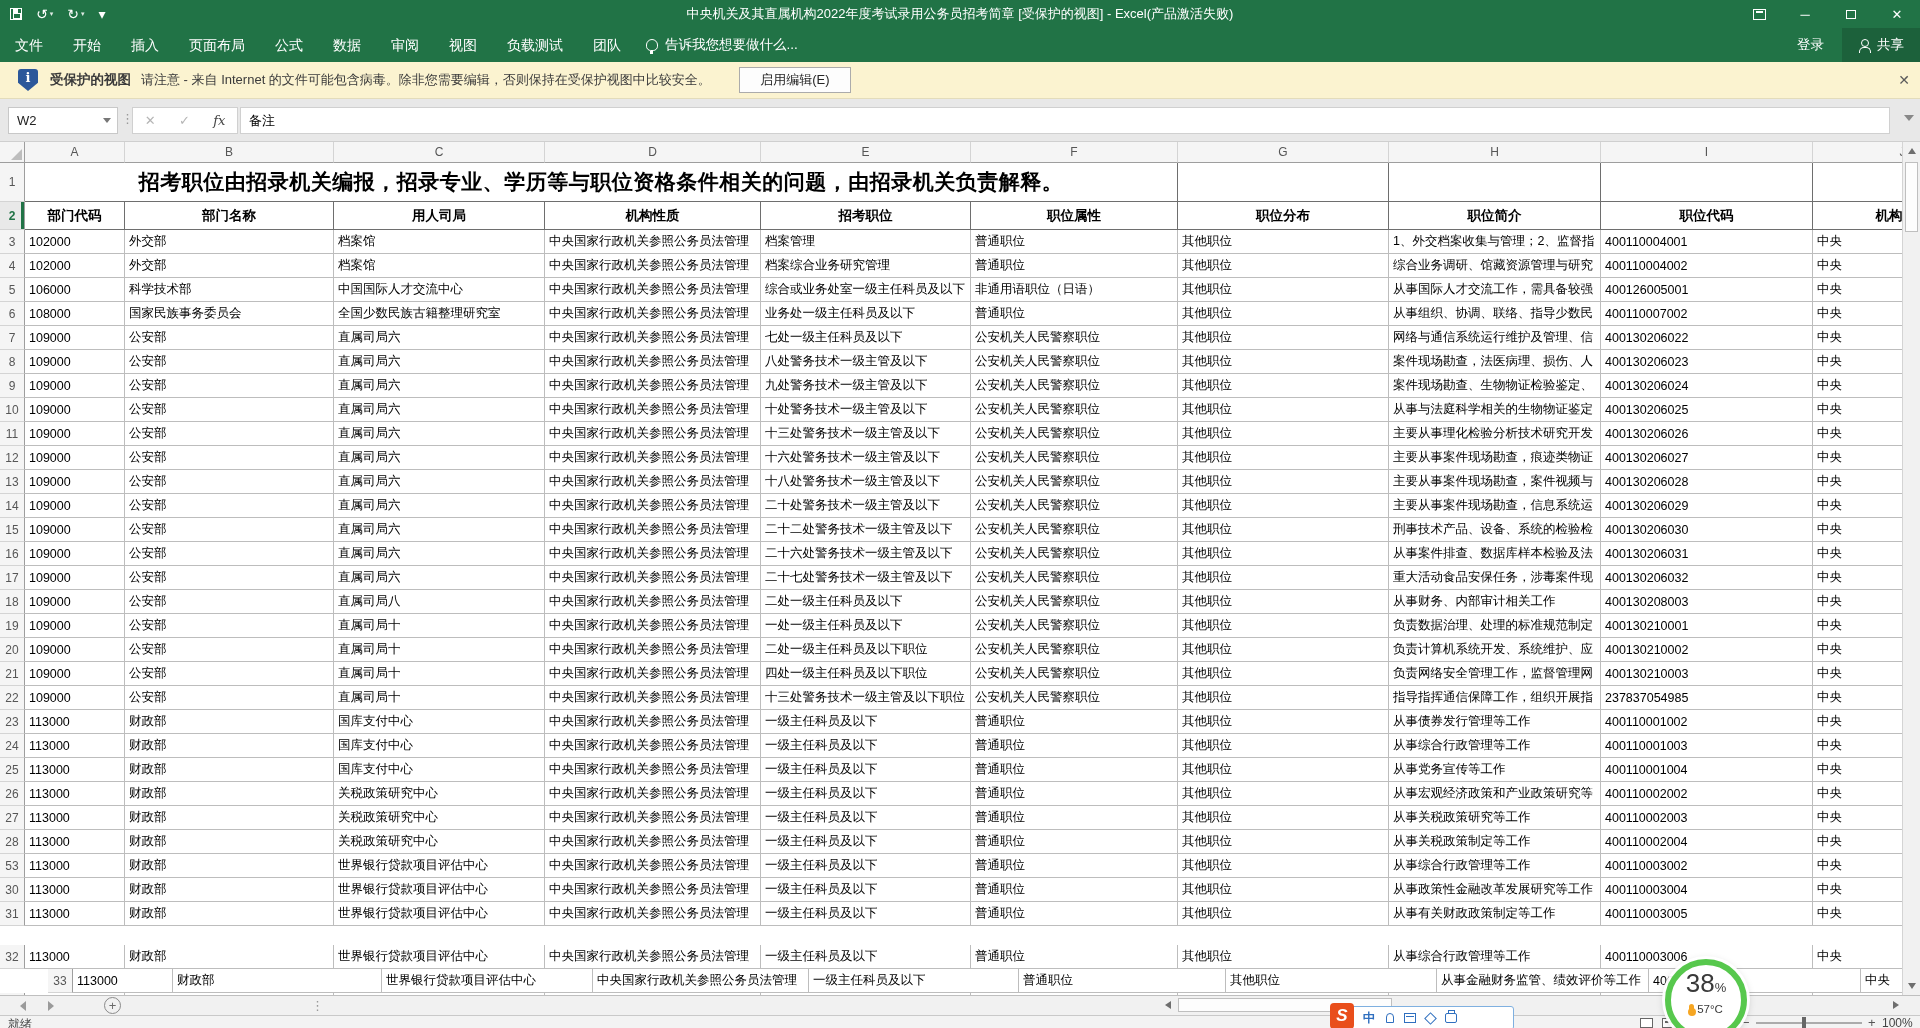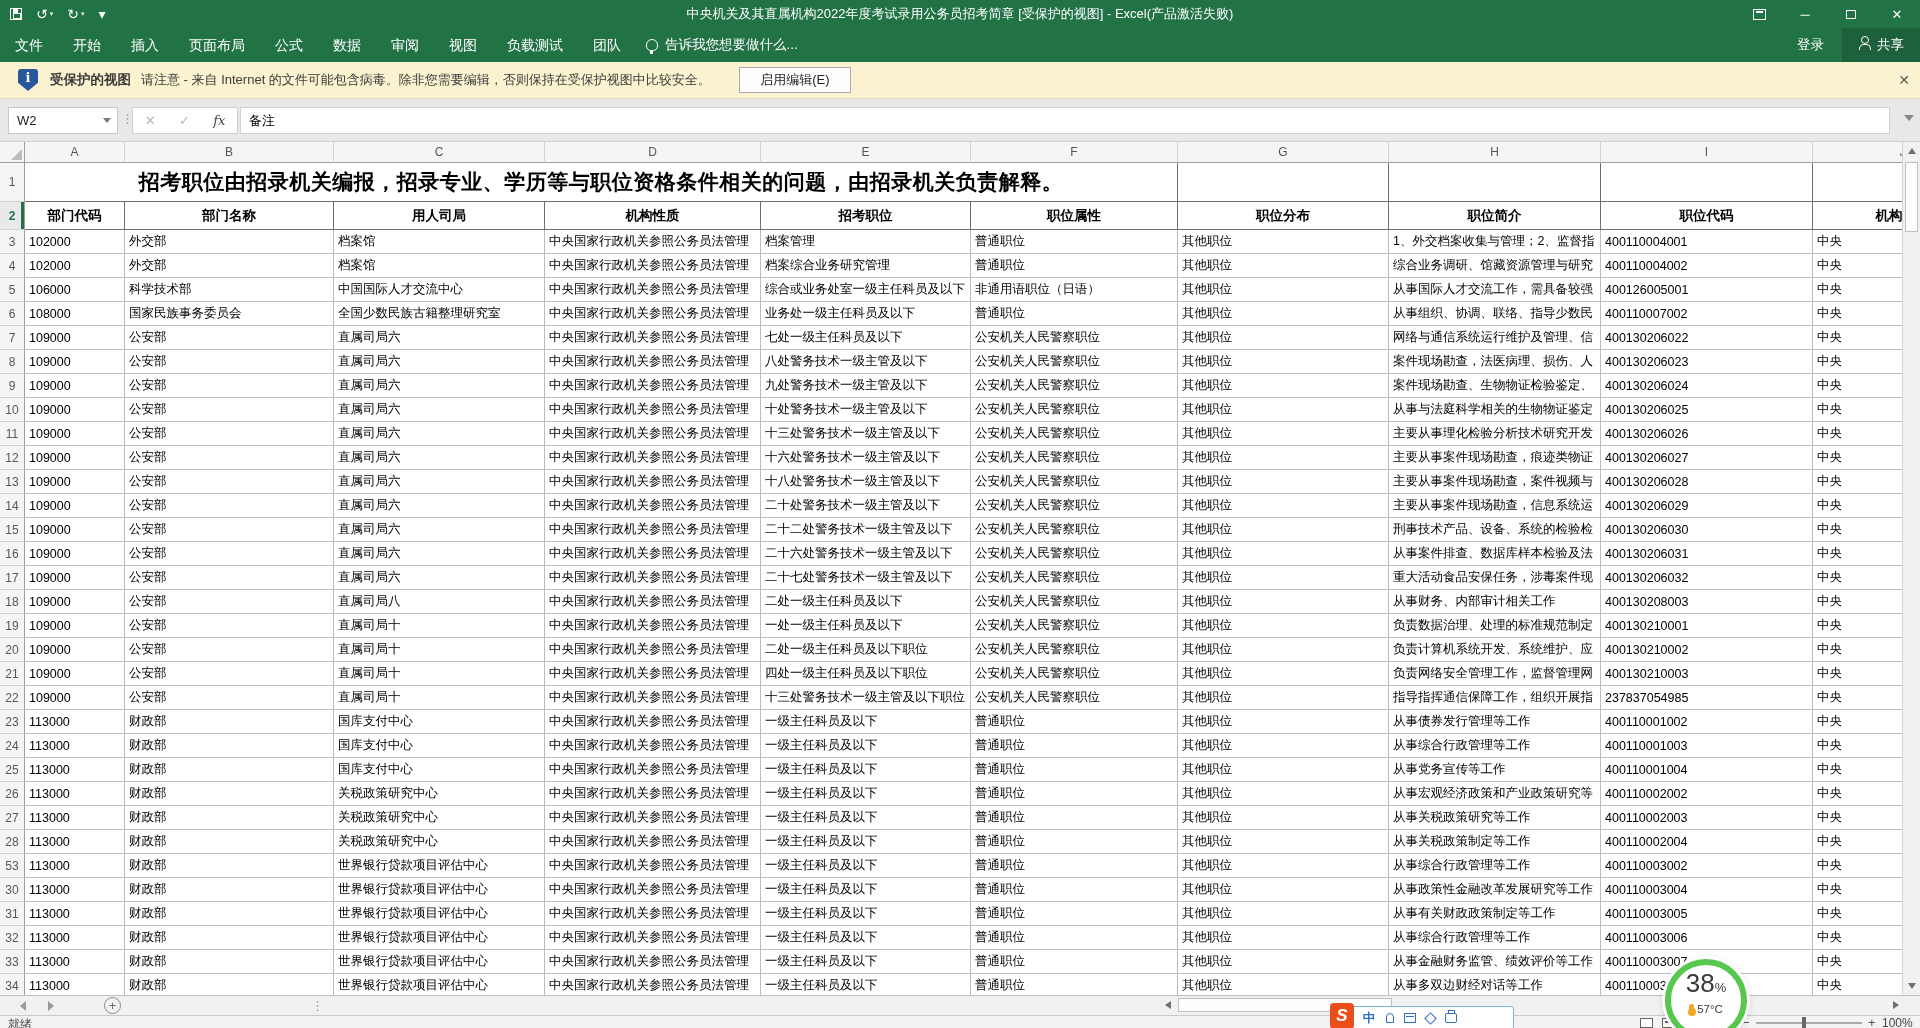--- a/index.html
+++ b/index.html
@@ -24,21 +24,21 @@
   .restore-glyph:before { content:""; position:absolute; left:2px; top:-3px; width:10px; height:9px; border:1px solid #fff; z-index:-1; }
 
   
   #menubar { position:absolute; left:0; top:28px; width:1920px; height:34px; background:#217346; display:flex; align-items:center; }
   .menu-tab { color:#fff; font-size:14px; padding:0 15px; line-height:34px; white-space:nowrap; }
   #tellme { display:flex; align-items:center; gap:7px; color:#fff; font-size:13.5px; margin-left:10px; }
   .bulb { width:12px; height:12px; border:1.4px solid #fff; border-radius:50% 50% 40% 40%; position:relative; }
   .bulb:after { content:""; position:absolute; left:3px; bottom:-4px; width:3px; height:3px; background:#fff; }
   #menubar-right { margin-left:auto; display:flex; align-items:center; height:34px; }
   #signin { color:#fff; font-size:13.5px; padding:0 18px; }
-  #share { display:flex; gap:6px; color:#fff; font-size:13.5px; background:rgba(0,0,0,.15); height:34px; padding:8px 16px; }
+  #share { display:flex; align-items:center; gap:6px; color:#fff; font-size:13.5px; background:rgba(0,0,0,.15); height:34px; padding:8px 16px; }
   .person-glyph { width:13px; height:13px; position:relative; }
   .person-glyph:before { content:""; position:absolute; left:3px; top:0; width:6px; height:6px; border:1.3px solid #fff; border-radius:50%; }
   .person-glyph:after { content:""; position:absolute; left:1px; bottom:-1px; width:10px; height:5px; border:1.3px solid #fff; border-bottom:none; border-radius:5px 5px 0 0; }
 
   
   #pvbar { position:absolute; left:0; top:62px; width:1920px; height:37px; background:#FBF3D0; display:flex; align-items:center; border-bottom:1px solid #E3DCBB; }
   .shield { width:20px; height:22px; margin-left:18px; background:#2B579A; border-radius:3px 3px 8px 8px;
     clip-path:polygon(0 0,100% 0,100% 62%,50% 100%,0 62%); position:relative; }
   .shield:after { content:"i"; position:absolute; left:0; top:1px; width:100%; text-align:center; color:#fff; font-size:13px; font-weight:bold; font-family:"DejaVu Serif",serif; }
   #pv-label { font-weight:bold; font-size:13.5px; color:#3b3b3b; margin-left:12px; white-space:nowrap; }
@@ -618,34 +618,34 @@
       <div class="cell" style="width: 209px; height: 24px;">财政部</div>
       <div class="cell" style="width: 211px; height: 24px;">世界银行贷款项目评估中心</div>
       <div class="cell" style="width: 216px; height: 24px;">中央国家行政机关参照公务员法管理</div>
       <div class="cell" style="width: 210px; height: 24px;">一级主任科员及以下</div>
       <div class="cell" style="width: 207px; height: 24px;">普通职位</div>
       <div class="cell" style="width: 211px; height: 24px;">其他职位</div>
       <div class="cell" style="width: 212px; height: 24px;">从事有关财政政策制定等工作</div>
       <div class="cell" style="width: 212px; height: 24px;">400110003005</div>
       <div class="cell" style="width: 180px; height: 24px;">中央</div>
     </div>
-    <div class="grid-row" style="height: 24px;">
+    <div class="grid-row" style="height: 24px; margin-top: 19px;">
       <div class="gutter" style="width: 25px; height: 24px;">32</div>
       <div class="cell" style="width: 100px; height: 24px;">113000</div>
       <div class="cell" style="width: 209px; height: 24px;">财政部</div>
       <div class="cell" style="width: 211px; height: 24px;">世界银行贷款项目评估中心</div>
       <div class="cell" style="width: 216px; height: 24px;">中央国家行政机关参照公务员法管理</div>
       <div class="cell" style="width: 210px; height: 24px;">一级主任科员及以下</div>
       <div class="cell" style="width: 207px; height: 24px;">普通职位</div>
       <div class="cell" style="width: 211px; height: 24px;">其他职位</div>
       <div class="cell" style="width: 212px; height: 24px;">从事综合行政管理等工作</div>
       <div class="cell" style="width: 212px; height: 24px;">400110003006</div>
       <div class="cell" style="width: 180px; height: 24px;">中央</div>
     </div>
-    <div class="grid-row" style="height: 24px;">
+    <div class="grid-row" style="height: 24px; padding-left: 48px;">
       <div class="gutter" style="width: 25px; height: 24px;">33</div>
       <div class="cell" style="width: 100px; height: 24px;">113000</div>
       <div class="cell" style="width: 209px; height: 24px;">财政部</div>
       <div class="cell" style="width: 211px; height: 24px;">世界银行贷款项目评估中心</div>
       <div class="cell" style="width: 216px; height: 24px;">中央国家行政机关参照公务员法管理</div>
       <div class="cell" style="width: 210px; height: 24px;">一级主任科员及以下</div>
       <div class="cell" style="width: 207px; height: 24px;">普通职位</div>
       <div class="cell" style="width: 211px; height: 24px;">其他职位</div>
       <div class="cell" style="width: 212px; height: 24px;">从事金融财务监管、绩效评价等工作</div>
       <div class="cell" style="width: 212px; height: 24px;">400110003007</div>

